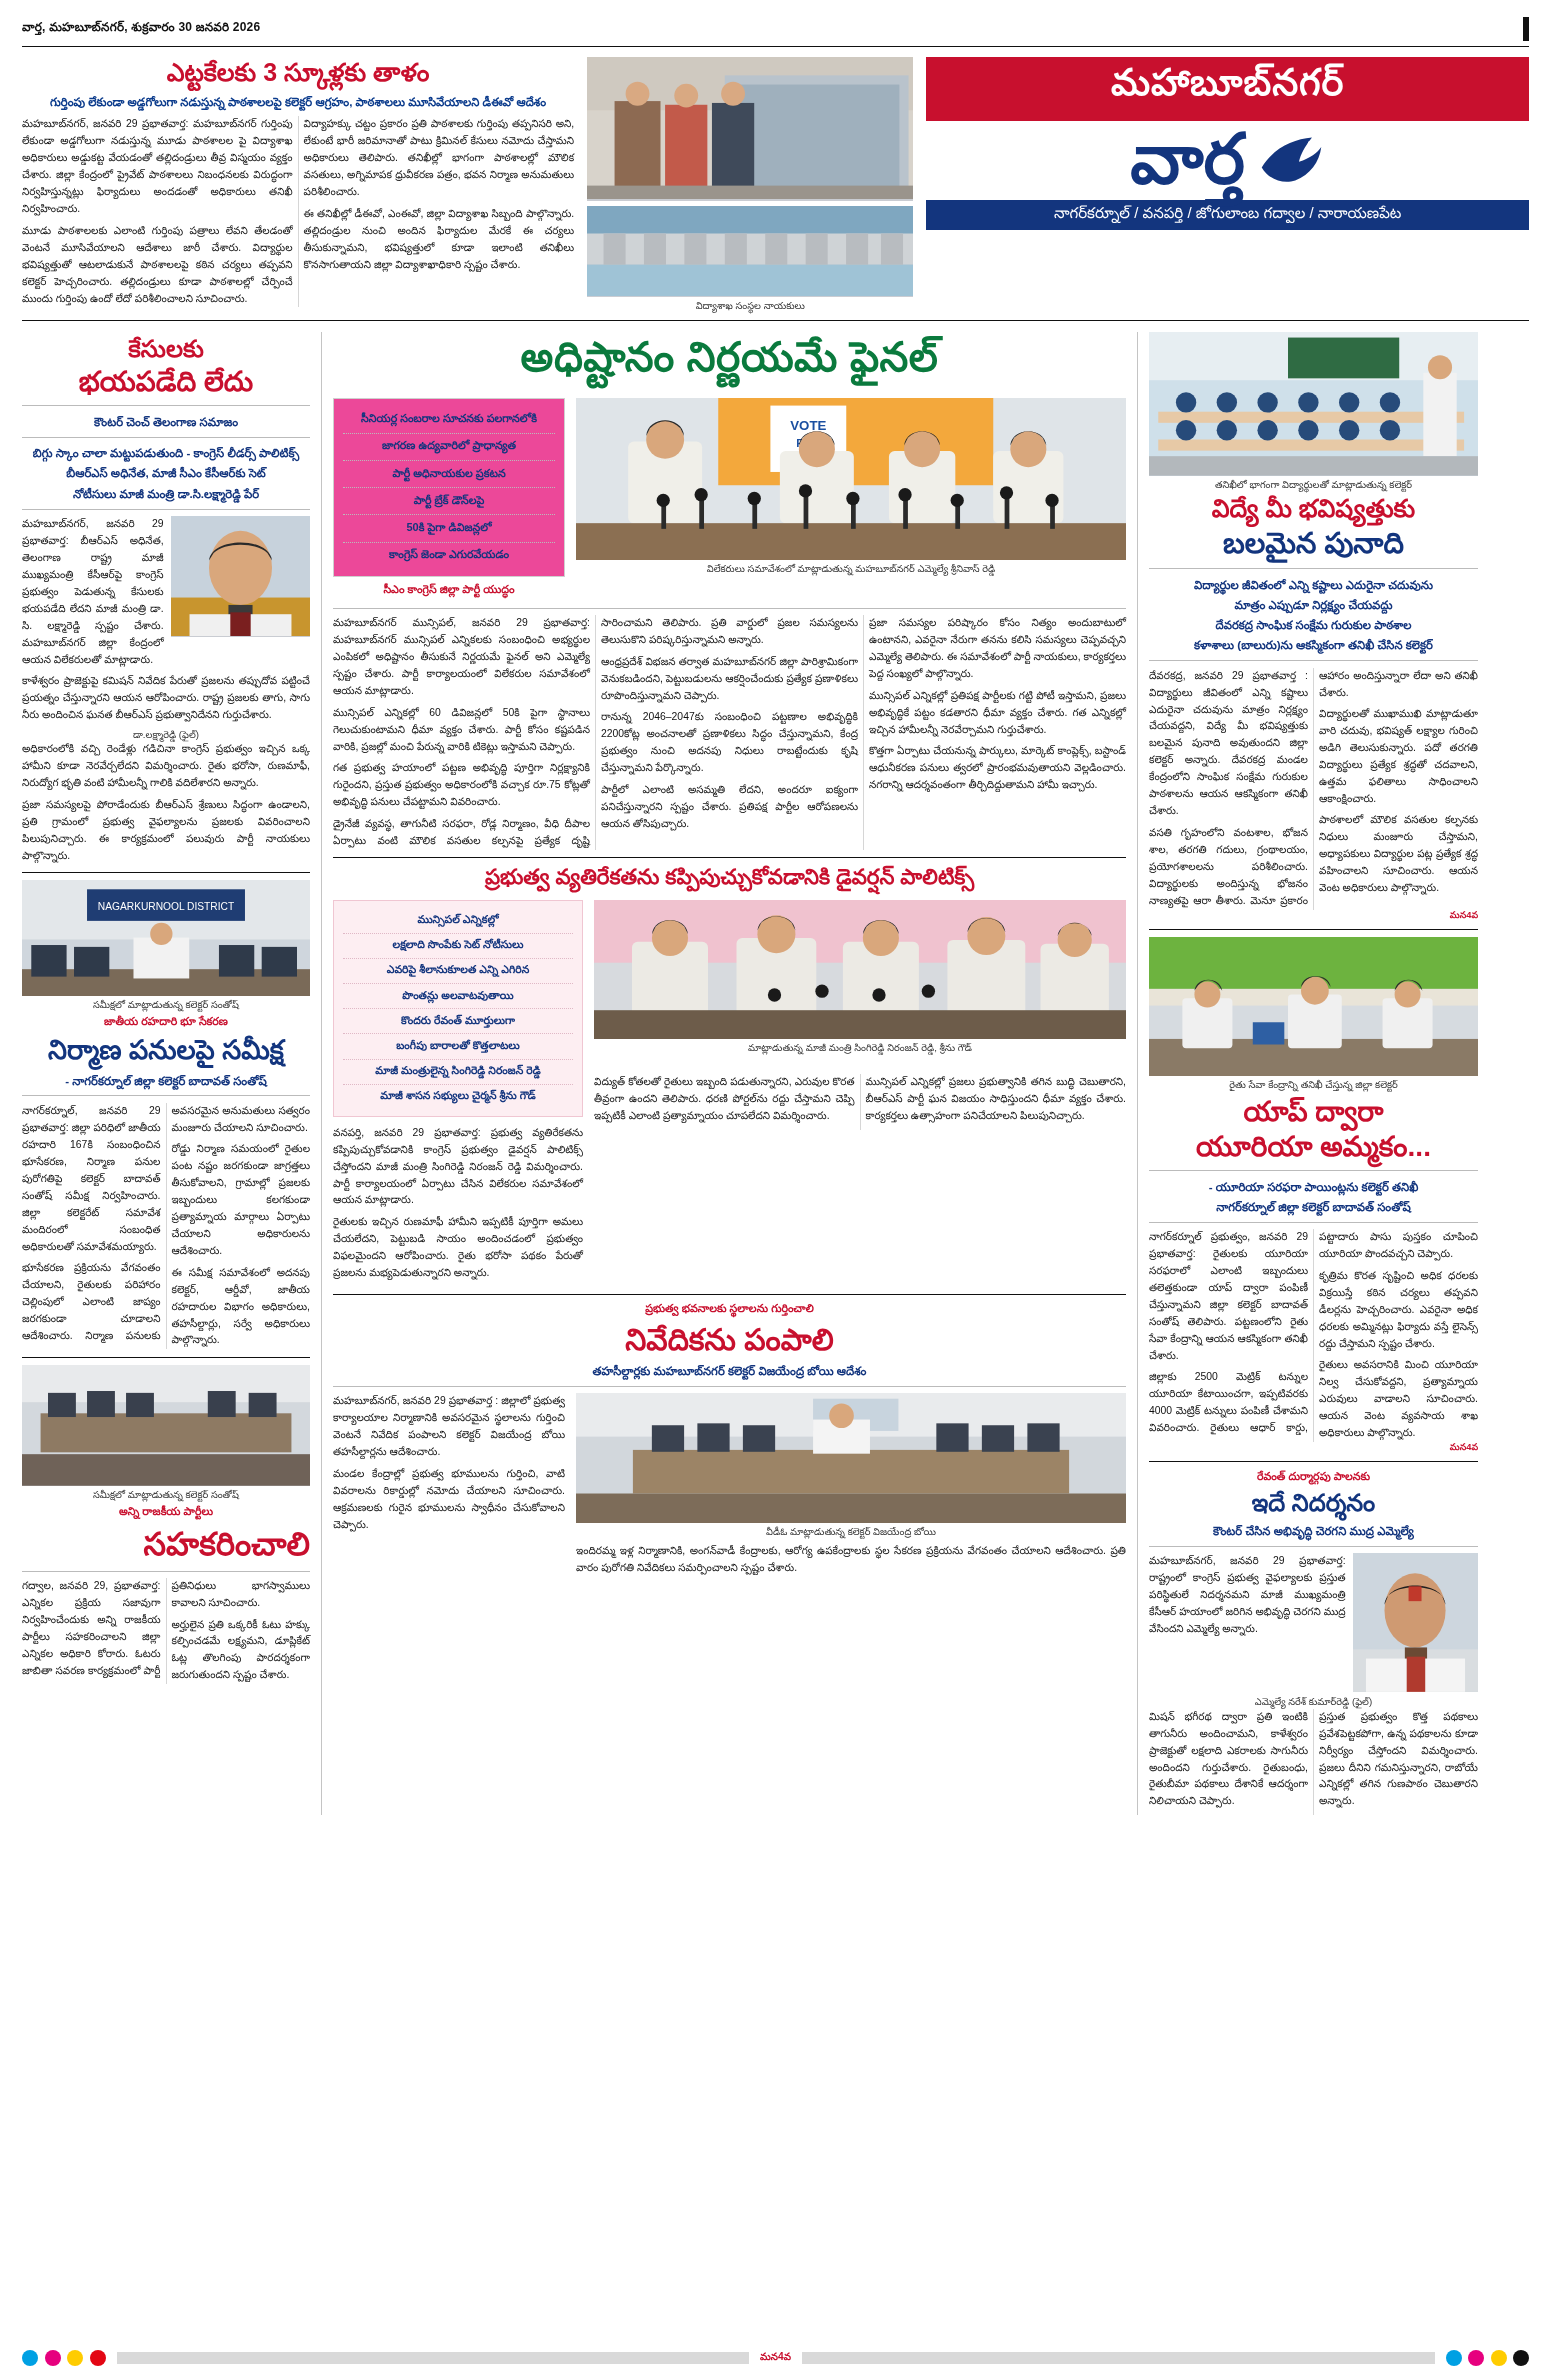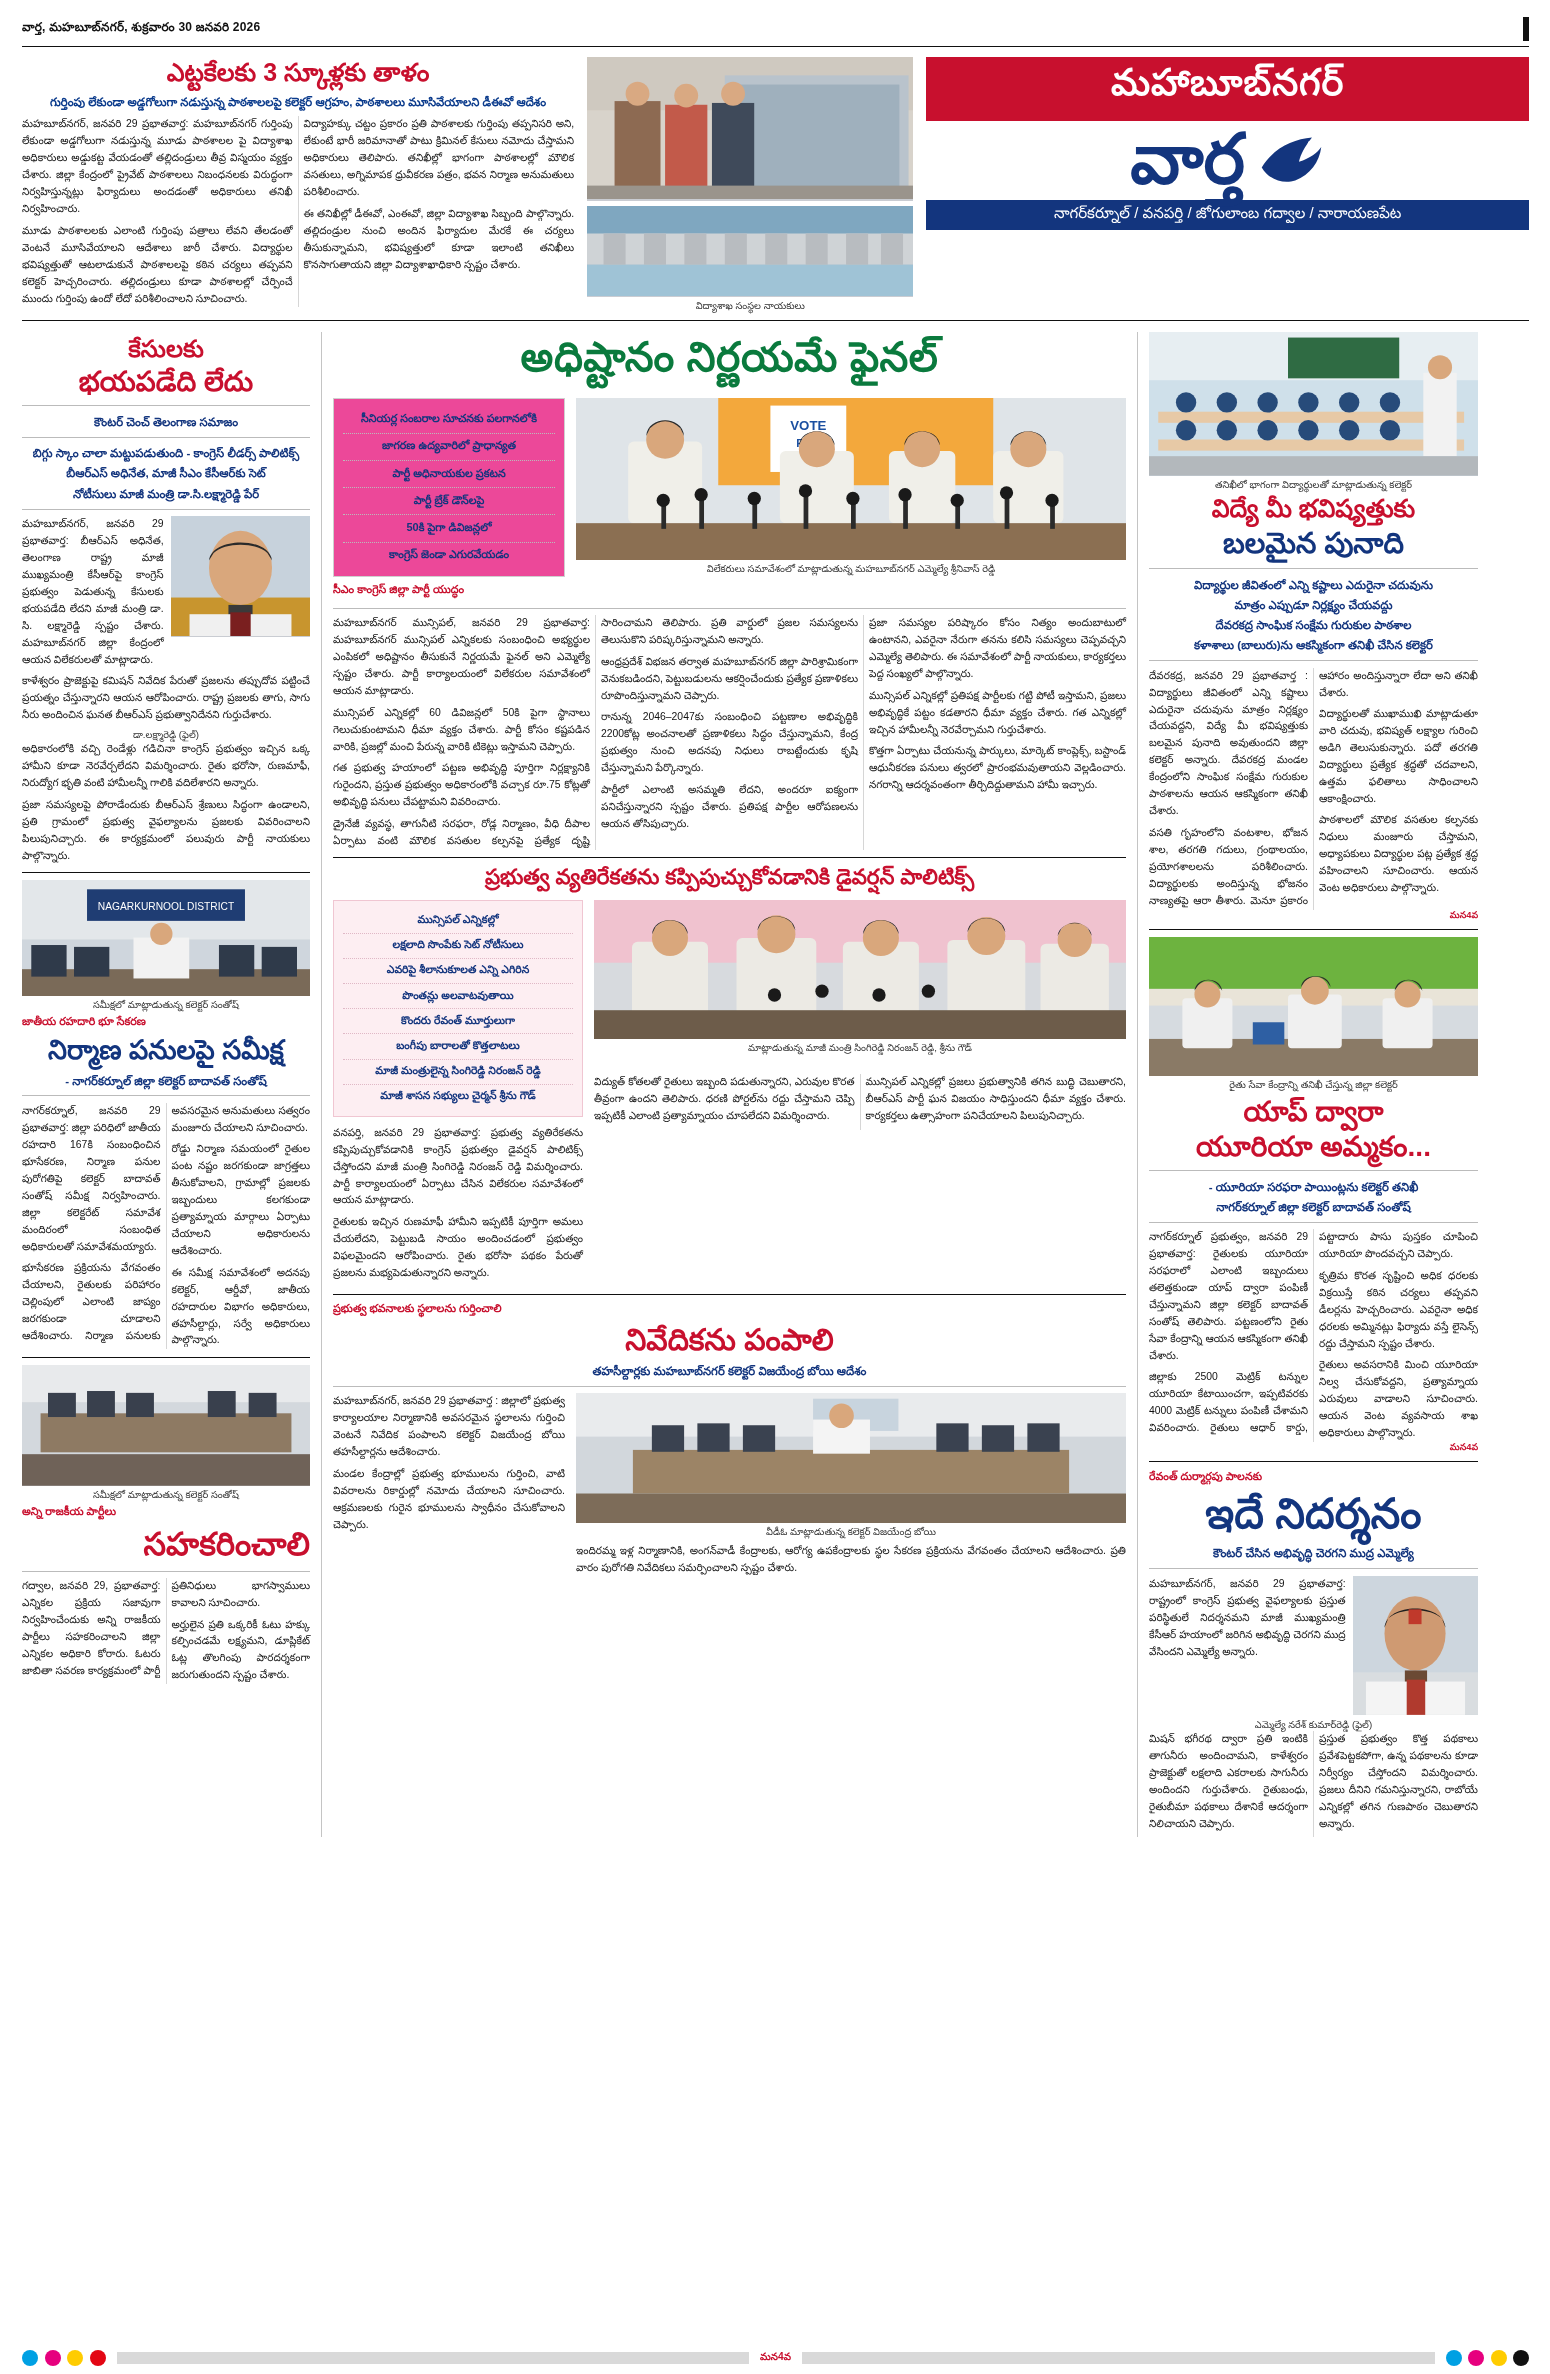--- a/index.html
+++ b/index.html
@@ -44,21 +44,21 @@
   .colM { width:793px; }
   .colR { width:329px; }
 
   .rule { border-top:0.9px solid #111; margin:7.4px 0; }
   .rule-thin { border-top:0.9px solid #bbb; margin:6.5px 0; }
   .vline { border-left:0.9px solid #c4c4c4; }
 
   h2.hl { font-size:24px; color:#c8102e; text-align:center; margin:1.9px 0 3.7px; font-weight:bold; line-height:1.25;}
   h2.blue { color:#13357e; }
   h3.sub { font-size:11.6px; color:#13357e; text-align:center; margin:2.8px 0; line-height:1.5; font-weight:bold;}
-  .kicker { font-size:11px; color:#c8102e; margin:3.7px 0; font-weight:bold;}
+  .kicker { font-size:11px; color:#c8102e; text-align:center; margin:3.7px 0; font-weight:bold;}
   p.body { font-size:10.4px; line-height:1.63; text-align:justify; margin:0 0 4.6px 0; }
   .twocol { column-count:2; column-gap:11px; column-rule:0.9px solid #d6d6d6; }
   .threecol { column-count:3; column-gap:11px; column-rule:0.9px solid #d6d6d6; }
 
   .bigbanner { font-size:41px; color:#0a7a3d; text-align:center; font-weight:bold; letter-spacing:0.5px; margin:1.9px 0 7.4px; }
   .bigbanner2 { font-size:21.3px; color:#c8102e; text-align:center; font-weight:bold; margin:5.6px 0 5.6px; }
 
   
   .bulletbox { border:0.9px solid #cfcfcf; background:#ec4899; padding:7.4px 9.3px; }
   .bulletbox .item { font-size:11px; color:#13357e; text-align:center; padding:5.6px 0; border-bottom:0.9px dotted #bbb; font-weight:bold;}
@@ -522,21 +522,21 @@
         <p class="body">నాగర్‌కర్నూల్ ప్రభుత్వం, జనవరి 29 ప్రభాతవార్త: రైతులకు యూరియా సరఫరాలో ఎలాంటి ఇబ్బందులు తలెత్తకుండా యాప్ ద్వారా పంపిణీ చేస్తున్నామని జిల్లా కలెక్టర్ బాదావత్ సంతోష్ తెలిపారు. పట్టణంలోని రైతు సేవా కేంద్రాన్ని ఆయన ఆకస్మికంగా తనిఖీ చేశారు.</p>
         <p class="body">జిల్లాకు 2500 మెట్రిక్ టన్నుల యూరియా కేటాయించగా, ఇప్పటివరకు 4000 మెట్రిక్ టన్నులు పంపిణీ చేశామని వివరించారు. రైతులు ఆధార్ కార్డు, పట్టాదారు పాసు పుస్తకం చూపించి యూరియా పొందవచ్చని చెప్పారు.</p>
         <p class="body">కృత్రిమ కొరత సృష్టించి అధిక ధరలకు విక్రయిస్తే కఠిన చర్యలు తప్పవని డీలర్లను హెచ్చరించారు. ఎవరైనా అధిక ధరలకు అమ్మినట్లు ఫిర్యాదు వస్తే లైసెన్స్ రద్దు చేస్తామని స్పష్టం చేశారు.</p>
         <p class="body">రైతులు అవసరానికి మించి యూరియా నిల్వ చేసుకోవద్దని, ప్రత్యామ్నాయ ఎరువులు వాడాలని సూచించారు. ఆయన వెంట వ్యవసాయ శాఖ అధికారులు పాల్గొన్నారు.</p>
       </div>
       <div class="tag">మన4వ</div>
 
       <div class="rule"></div>
 
       <div class="kicker">రేవంత్ దుర్మార్గపు పాలనకు</div>
-      <h2 class="hl blue" style="font-size:42px;">ఇదే నిదర్శనం</h2>
+      <h2 class="hl blue" style="font-size:24px;">ఇదే నిదర్శనం</h2>
       <h3 class="sub">కౌంటర్ చేసిన అభివృద్ధి చెరగని ముద్ర ఎమ్మెల్యే</h3>
       <div class="rule-thin"></div>
 
       <div style="position:relative;">
         <div class="photo" style="width:125px;height:139px;float:right;margin:0 0 3.7px 7.4px;">
           <svg class="fakeimg" viewBox="0 0 135 150" preserveAspectRatio="none">
             <rect width="135" height="150" fill="#cdd6de"></rect>
             <rect x="0" y="104" width="135" height="46" fill="#d9dde0"></rect>
             <ellipse cx="67" cy="62" rx="33" ry="40" fill="#cf9a72"></ellipse>
             <path d="M34 56 C36 28 98 28 100 56 L96 46 C84 34 50 34 38 46 Z" fill="#1f1f1f"></path>

